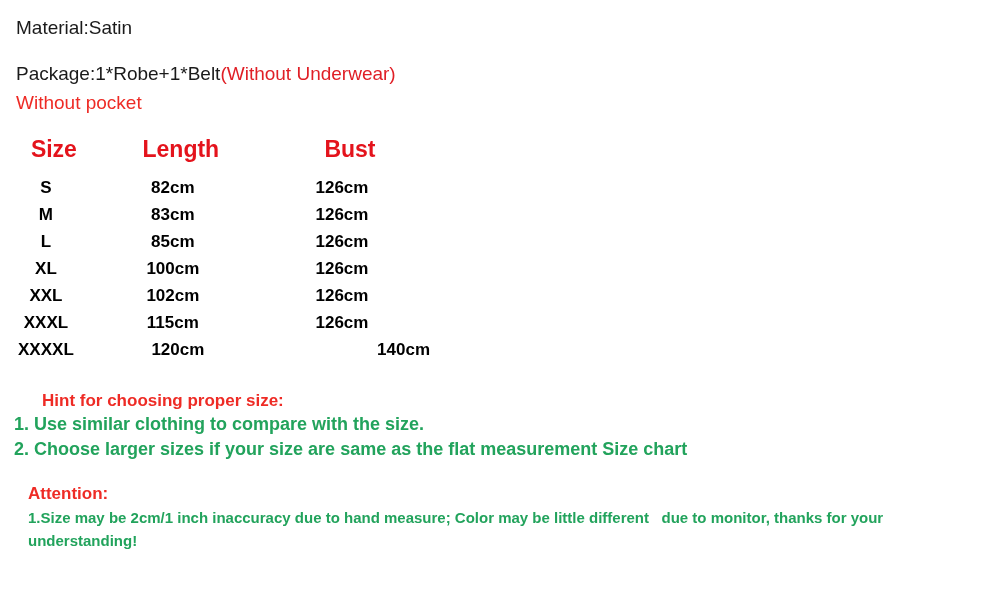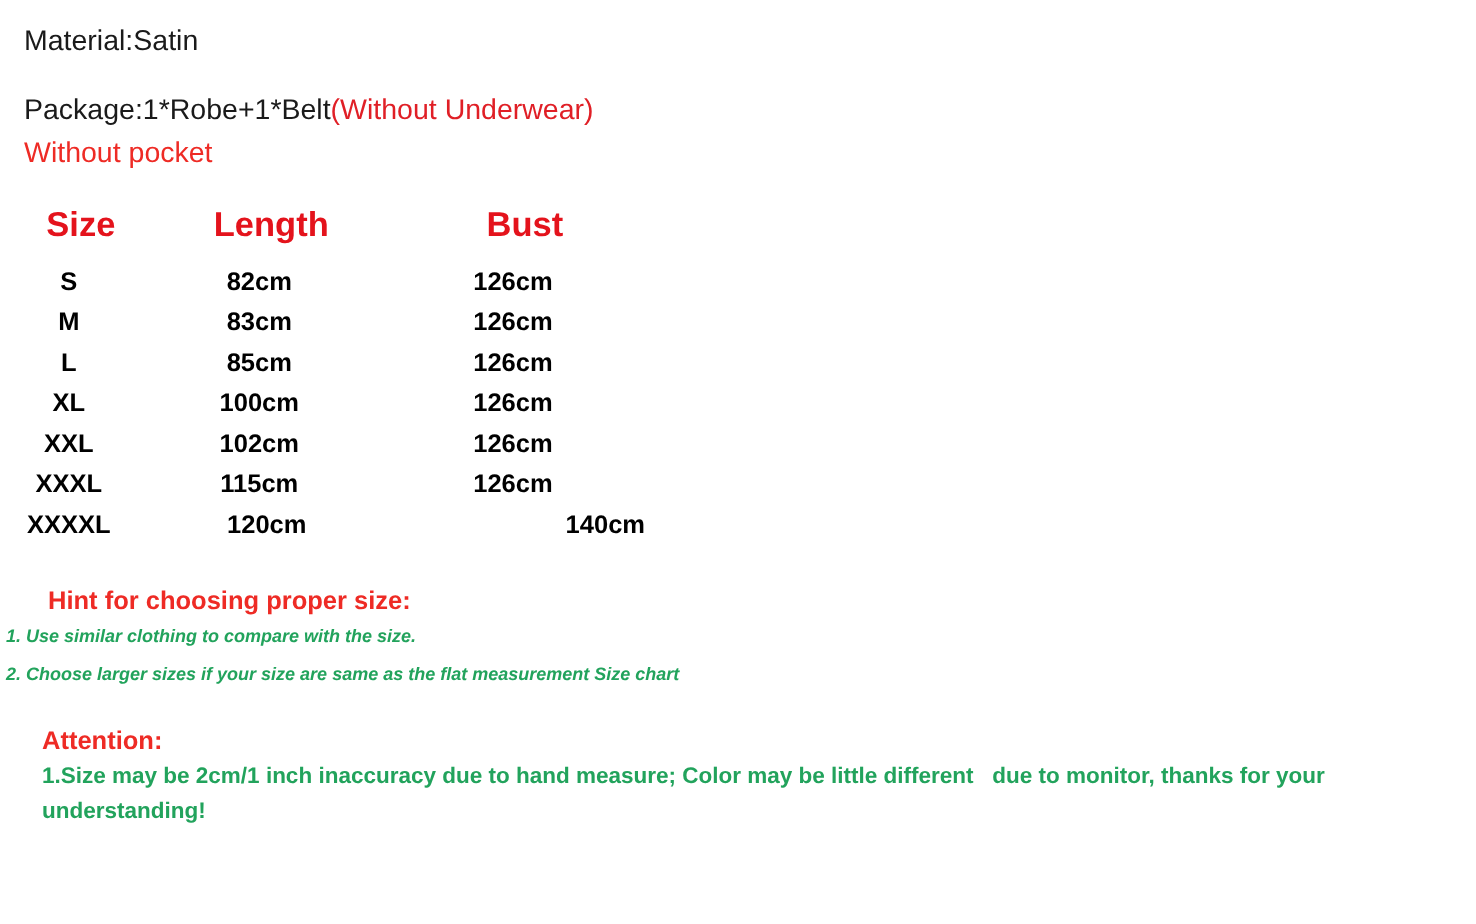--- a/index.html
+++ b/index.html
@@ -77,38 +77,37 @@
   .size-table td.cell-len   { width: 140px; }
   .size-table td.cell-bust  { width: 145px; }
 
   
   .size-table tr:last-child td.cell-bust { padding-left: 18px; text-align: right; }
   .size-table tr:last-child td.cell-len  { padding-left: 10px; }
 
   
   .hint-block {
     position: absolute;
-    left: 4px;
+    left: 14px;
     top: 390px;
     width: 950px;
   }
   .hint-title {
     font-size: 17px;
     font-weight: bold;
     color: #ee2b25;
     margin-left: 28px;
     line-height: 22px;
   }
   .hint-item {
-    font-size: 12px;
+    font-size: 18px;
     font-weight: bold;
     color: #22a35c;
     line-height: 25px;
     white-space: pre;
-    font-style: italic;
   }
 
   
   .attention-block {
     position: absolute;
     left: 28px;
     top: 482px;
     width: 952px;
   }
   .attention-title {

